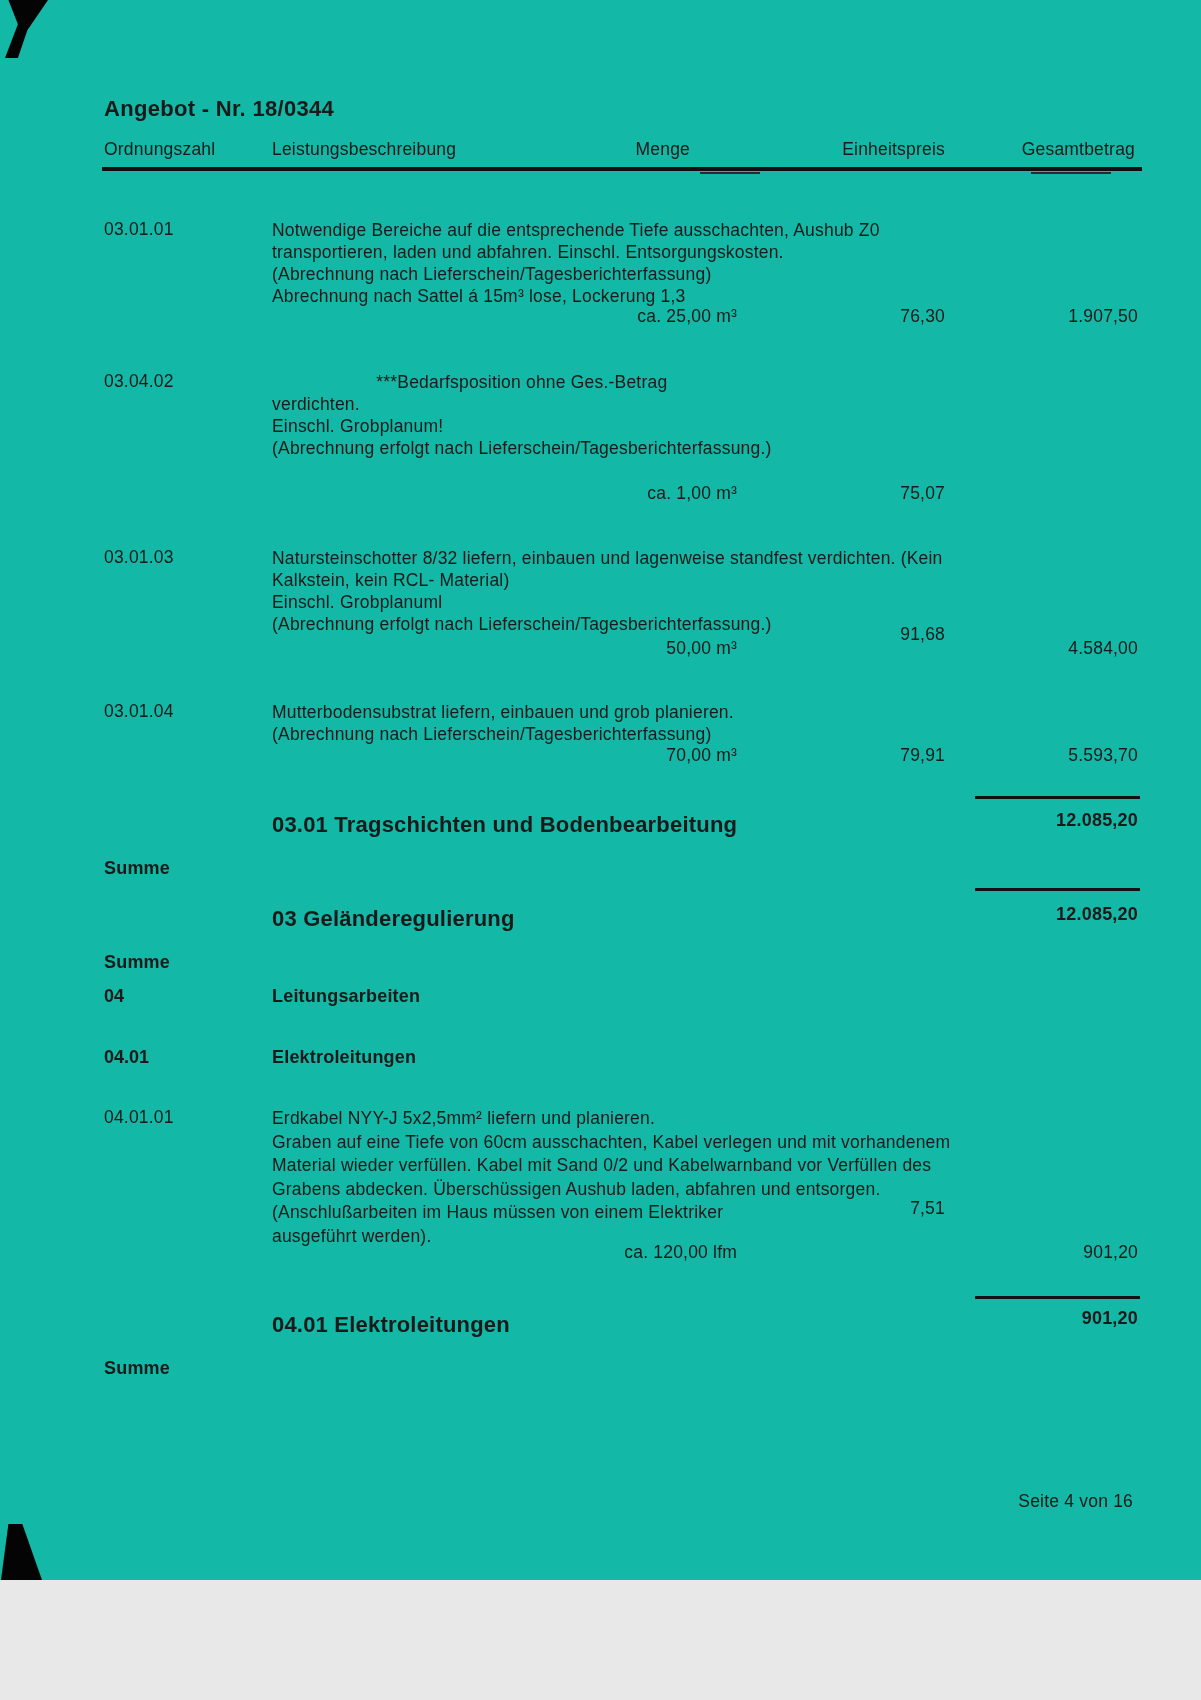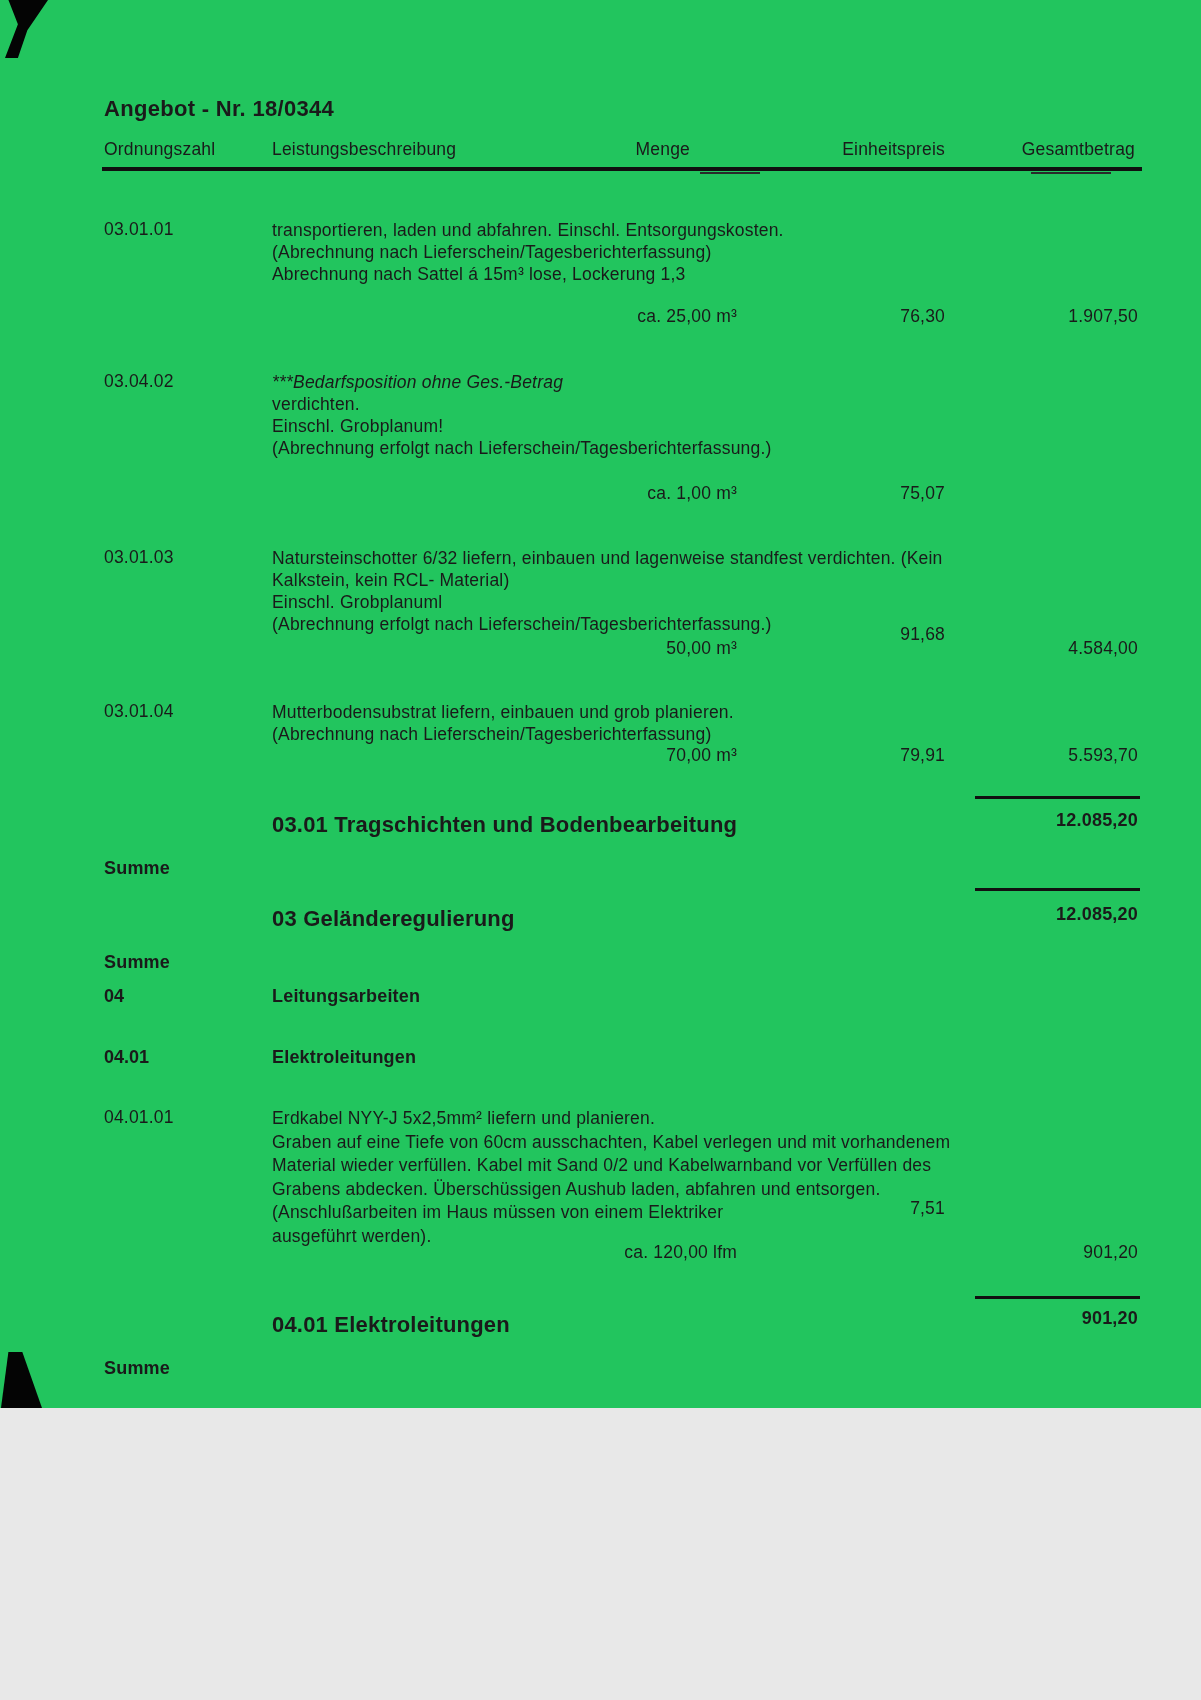--- a/index.html
+++ b/index.html
@@ -1,34 +1,34 @@
 <!DOCTYPE html>
 <html><head>
 <meta charset="utf-8">
 <style>
   html,body{margin:0;padding:0;background:#e8e8e8;}
   .page{
     position:relative;
-    width:1201px;height:1408px;
+    width:1201px;height:1580px;
     margin:0 auto;
-    background:#22c55e;
+    background:#14b8a6;
     font-family:"Liberation Sans","DejaVu Sans",sans-serif;
     color:#1a1a1a;
     overflow:hidden;
   }
   .t{position:absolute;white-space:nowrap;}
   .title{left:104px;top:96px;font-size:22px;font-weight:bold;letter-spacing:.3px;}
   .hdr{top:139px;font-size:17.5px;letter-spacing:.2px;}
   .rule-main{position:absolute;left:102px;right:59px;top:167px;height:4px;background:#101010;}
   .rule-frag{position:absolute;height:2px;background:#2a2a2a;}
   .num{left:104px;font-size:17.5px;letter-spacing:.2px;}
   .desc{position:absolute;left:272px;font-size:17.5px;line-height:22px;letter-spacing:.2px;}
   .desc div{white-space:nowrap;}
   .desc.wide{line-height:23.5px;}
-  .it{font-style:italic;}
+  .it{text-align:center;}
   .val{font-size:17.5px;text-align:right;letter-spacing:.2px;}
   .menge{right:464px;}
   .ep{right:256px;}
   .gb{right:63px;}
   .sum-label{left:104px;font-size:18px;font-weight:bold;letter-spacing:.2px;margin-top:46px;}
   .sum-text{left:272px;font-size:22px;font-weight:bold;letter-spacing:.2px;}
   .sum-amt{right:63px;font-size:18px;font-weight:bold;text-align:right;letter-spacing:.2px;}
   .sumrule{position:absolute;right:61px;width:165px;height:3px;background:#111;}
   .sec-num{left:104px;font-size:18px;font-weight:bold;}
   .sec-title{left:272px;font-size:18px;font-weight:bold;letter-spacing:.2px;}
@@ -53,41 +53,42 @@
   <div class="t hdr" style="left:272px">Leistungsbeschreibung</div>
   <div class="t hdr" style="right:511px">Menge</div>
   <div class="t hdr" style="right:256px">Einheitspreis</div>
   <div class="t hdr" style="right:66px">Gesamtbetrag</div>
   <div class="rule-main"></div>
   <div class="rule-frag" style="left:700px;top:172px;width:60px"></div>
   <div class="rule-frag" style="right:90px;top:172px;width:80px"></div>
 
   <div class="t num" style="top:219px">03.01.01</div>
   <div class="desc" style="top:219px">
+    <div>Notwendige Bereiche auf die entsprechende Tiefe ausschachten, Aushub Z0</div>
     <div>transportieren, laden und abfahren. Einschl. Entsorgungskosten.</div>
     <div>(Abrechnung nach Lieferschein/Tagesberichterfassung)</div>
     <div>Abrechnung nach Sattel á 15m³ lose, Lockerung 1,3</div>
   </div>
   <div class="t val menge" style="top:306px">ca. 25,00 m³</div>
   <div class="t val ep" style="top:306px">76,30</div>
   <div class="t val gb" style="top:306px">1.907,50</div>
 
   <div class="t num" style="top:371px">03.04.02</div>
   <div class="desc" style="top:371px">
     <div class="it">***Bedarfsposition ohne Ges.-Betrag</div>
     <div>verdichten.</div>
     <div>Einschl. Grobplanum!</div>
     <div>(Abrechnung erfolgt nach Lieferschein/Tagesberichterfassung.)</div>
   </div>
   <div class="t val menge" style="top:483px">ca. 1,00 m³</div>
   <div class="t val ep" style="top:483px">75,07</div>
 
   <div class="t num" style="top:547px">03.01.03</div>
   <div class="desc" style="top:547px">
-    <div>Natursteinschotter 6/32 liefern, einbauen und lagenweise standfest verdichten. (Kein</div>
+    <div>Natursteinschotter 8/32 liefern, einbauen und lagenweise standfest verdichten. (Kein</div>
     <div>Kalkstein, kein RCL- Material)</div>
     <div>Einschl. Grobplanuml</div>
     <div>(Abrechnung erfolgt nach Lieferschein/Tagesberichterfassung.)</div>
   </div>
   <div class="t val menge" style="top:638px">50,00 m³</div>
   <div class="t val ep" style="top:624px">91,68</div>
   <div class="t val gb" style="top:638px">4.584,00</div>
 
   <div class="t num" style="top:701px">03.01.04</div>
   <div class="desc" style="top:701px">

